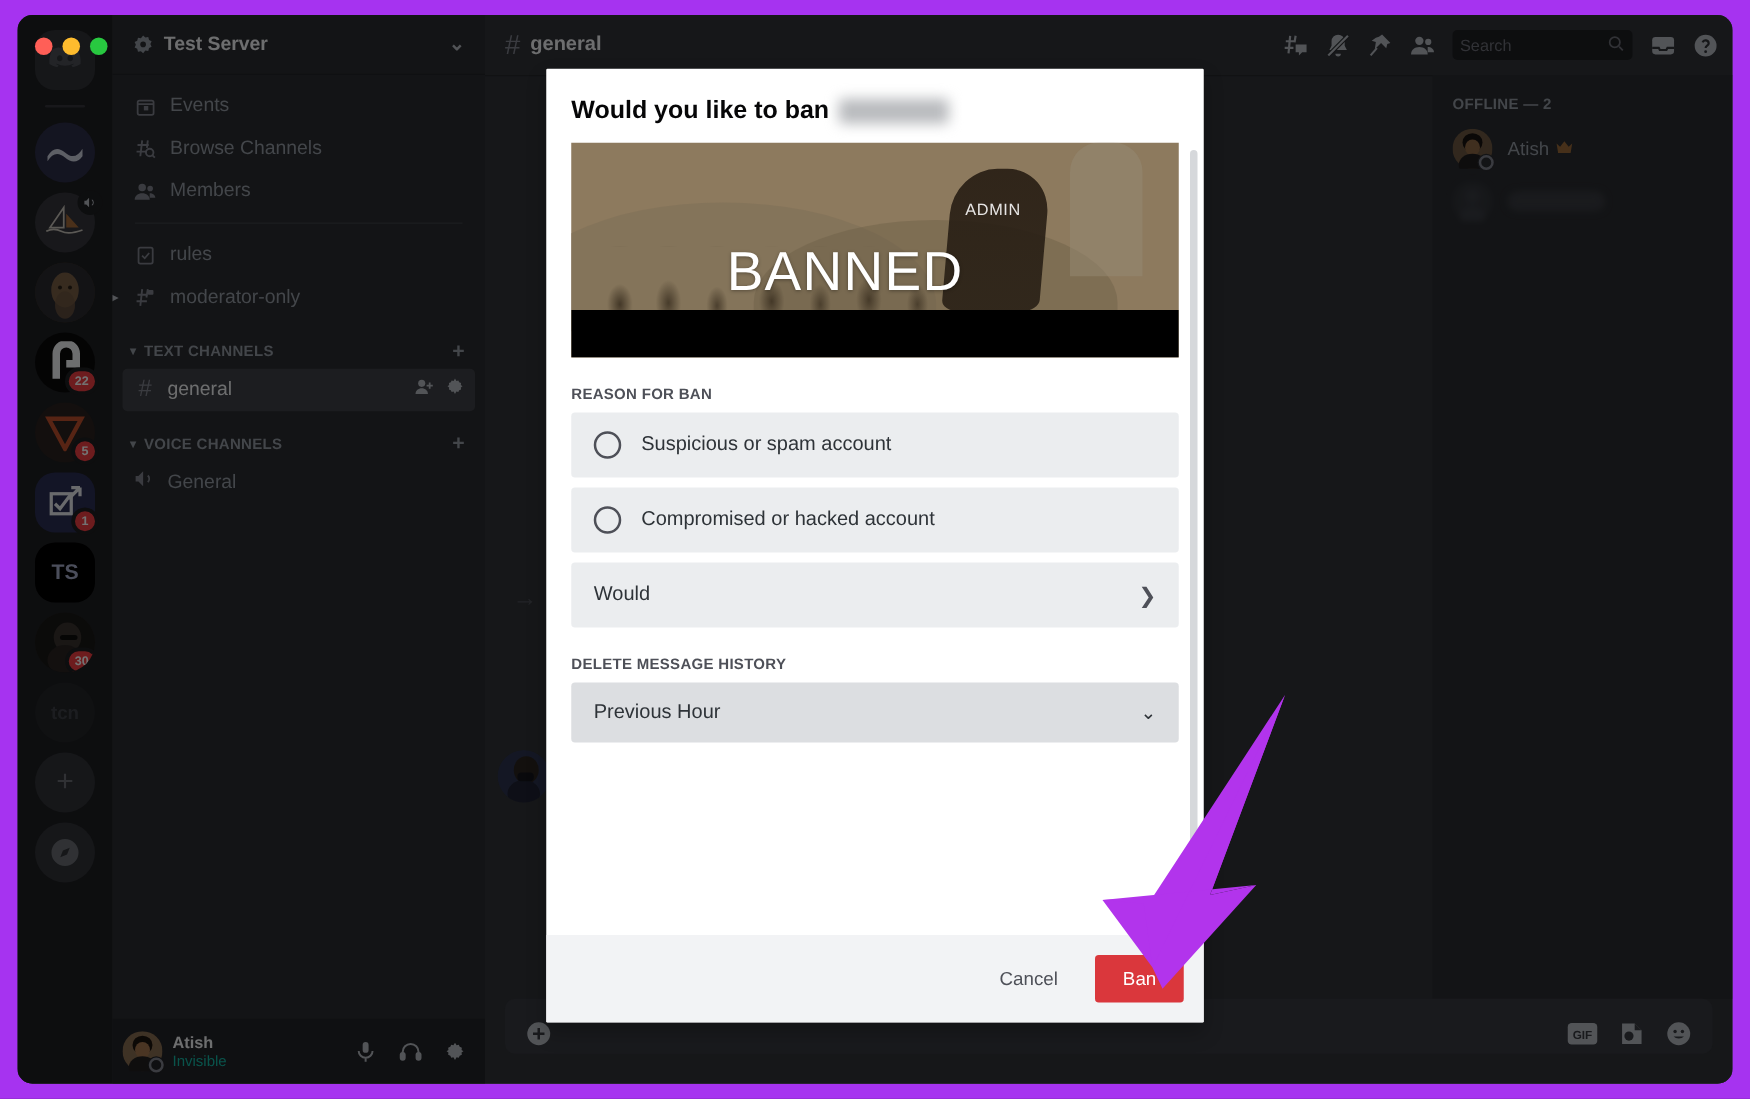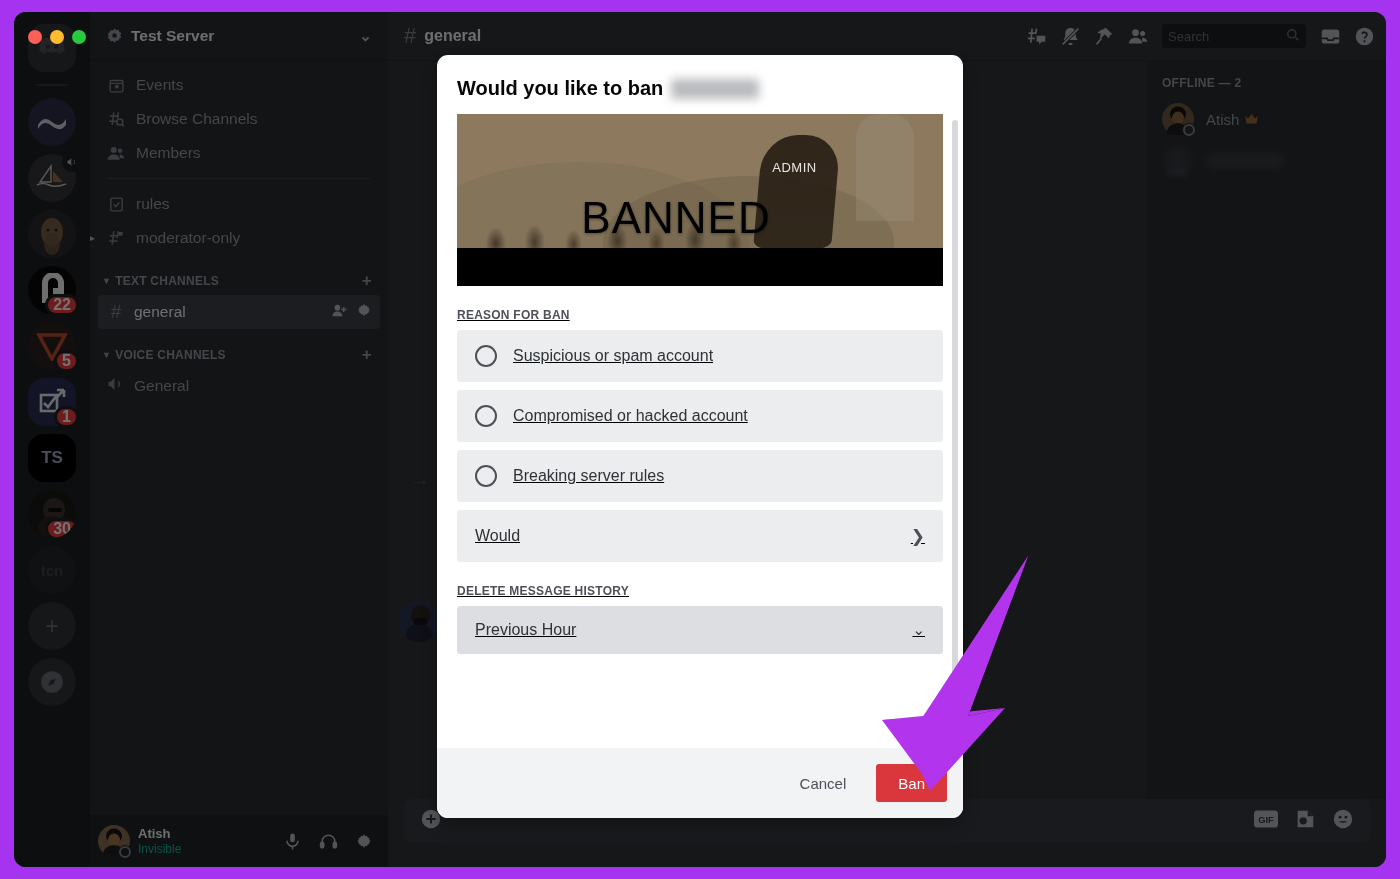--- a/index.html
+++ b/index.html
@@ -47,21 +47,21 @@
   .server-pill.home { background: #313338; border-radius: 16px; }
   .server-pill.sq { border-radius: 16px; }
   .rail-divider {
     width: 32px; height: 2px; background: #35363c; border-radius: 1px;
     margin: 4px 0;
   }
   .badge {
     position: absolute; right: -3px; bottom: -2px;
     min-width: 22px; height: 22px; border-radius: 11px;
     background: #f23f43; color: #fff;
-    font-size: 16px; font-weight: bold;
+    font-size: 10px; font-weight: bold;
     display: flex; align-items: center; justify-content: center;
     border: 3px solid #1e1f22; padding: 0 5px;
   }
 
   
   #channel-sidebar {
     width: 298px; height: 100%;
     background: #2b2d31;
     display: flex; flex-direction: column;
     position: relative;
@@ -149,21 +149,21 @@
   .msg-avatar {
     position: absolute; left: 10px; top: 540px;
     width: 42px; height: 42px; border-radius: 50%;
   }
   #composer {
     height: 68px; flex: none; padding: 0 16px 22px 16px;
     display: flex; align-items: flex-start;
   }
   #composer-inner {
     flex: 1; height: 44px; background: #383a40; border-radius: 8px;
-    display: flex; align-items: center; padding: 0 16px; gap: 16px;
+    display: flex; align-items: flex-end; padding: 0 16px; gap: 16px;
     color: #b5bac1;
   }
   #composer-inner .citems { margin-left: auto; display: flex; gap: 16px; align-items: center; }
 
   
   #member-list {
     width: 240px; flex: none; background: #2b2d31; padding: 16px 8px 0 16px;
   }
   .member-cat { color: #949ba4; font-size: 12px; font-weight: bold; letter-spacing: .02em; margin-bottom: 8px; }
   .member-row { display: flex; align-items: center; gap: 12px; height: 42px; border-radius: 4px; }
@@ -177,40 +177,39 @@
 
   
   #overlay {
     position: absolute; inset: 0;
     background: rgba(0,0,0,.55);
     z-index: 40;
   }
   #modal {
     position: absolute; left: 423px; top: 43px;
     width: 526px; height: 763px;
-    background: #fff; border-radius: 11px;
+    background: #fff; border-radius: 1px;
     z-index: 50;
     display: flex; flex-direction: column;
     overflow: hidden;
     box-shadow: 0 8px 16px rgba(0,0,0,.24);
   }
   #modal-title {
     padding: 22px 20px 14px 20px;
     font-size: 20px; font-weight: bold; color: #060607;
     display: flex; align-items: center; gap: 8px;
     flex: none;
   }
   .blur-user {
     width: 88px; height: 20px; border-radius: 3px;
     background: #b9bbbe; filter: blur(5px);
   }
   #modal-scroll {
     flex: 1; overflow: hidden; position: relative;
     padding: 0 20px;
-    text-decoration: underline;
   }
   #ban-banner {
     width: 100%; height: 172px; position: relative; overflow: hidden;
     background: #8d7a5e;
   }
   .banner-sky {
     position: absolute; inset: 0;
     background:
       radial-gradient(ellipse 60% 40% at 20% 95%, rgba(60,45,30,.55), transparent 70%),
       radial-gradient(ellipse 55% 45% at 78% 70%, rgba(70,52,34,.5), transparent 70%),
@@ -251,21 +250,21 @@
     background: rgba(150,138,115,.5);
     border-radius: 40% 40% 0 0 / 22% 22% 0 0;
   }
   .banner-admin {
     position: absolute; right: 26%; top: 27%;
     color: rgba(255,255,255,.88); font-size: 13px; letter-spacing: .5px;
     font-family: "Liberation Sans", sans-serif;
   }
   .banner-banned {
     position: absolute; left: 0; right: 0; top: 46%;
-    text-align: center; color: #000000;
+    text-align: center; color: #ffffff;
     font-size: 44px; font-weight: normal; letter-spacing: 1px;
     text-shadow: 0 1px 3px rgba(0,0,0,.35);
     padding-right: 48px;
   }
   .banner-letterbox {
     position: absolute; left: 0; right: 0; bottom: 0; height: 38px; background: #000;
   }
   .sec-label {
     font-size: 12px; font-weight: bold; color: #4e5058;
     letter-spacing: .02em; text-transform: uppercase;
@@ -720,24 +719,20 @@
         <div class="sec-label">REASON FOR BAN</div>
 
         <div class="opt-row">
           <span class="radio"></span>
           <span class="opt-label">Suspicious or spam account</span>
         </div>
         <div class="opt-row">
           <span class="radio"></span>
           <span class="opt-label">Compromised or hacked account</span>
         </div>
-        <div class="opt-row">
-          <span class="radio"></span>
-          <span class="opt-label">Breaking server rules</span>
-        </div>
         <div class="opt-row other">
           <span class="opt-label">Would</span>
           <span class="chev">❯</span>
         </div>
 
         <div class="sec-label">DELETE MESSAGE HISTORY</div>
         <div class="select-row">
           <span>Previous Hour</span>
           <span class="chev">⌄</span>
         </div>

